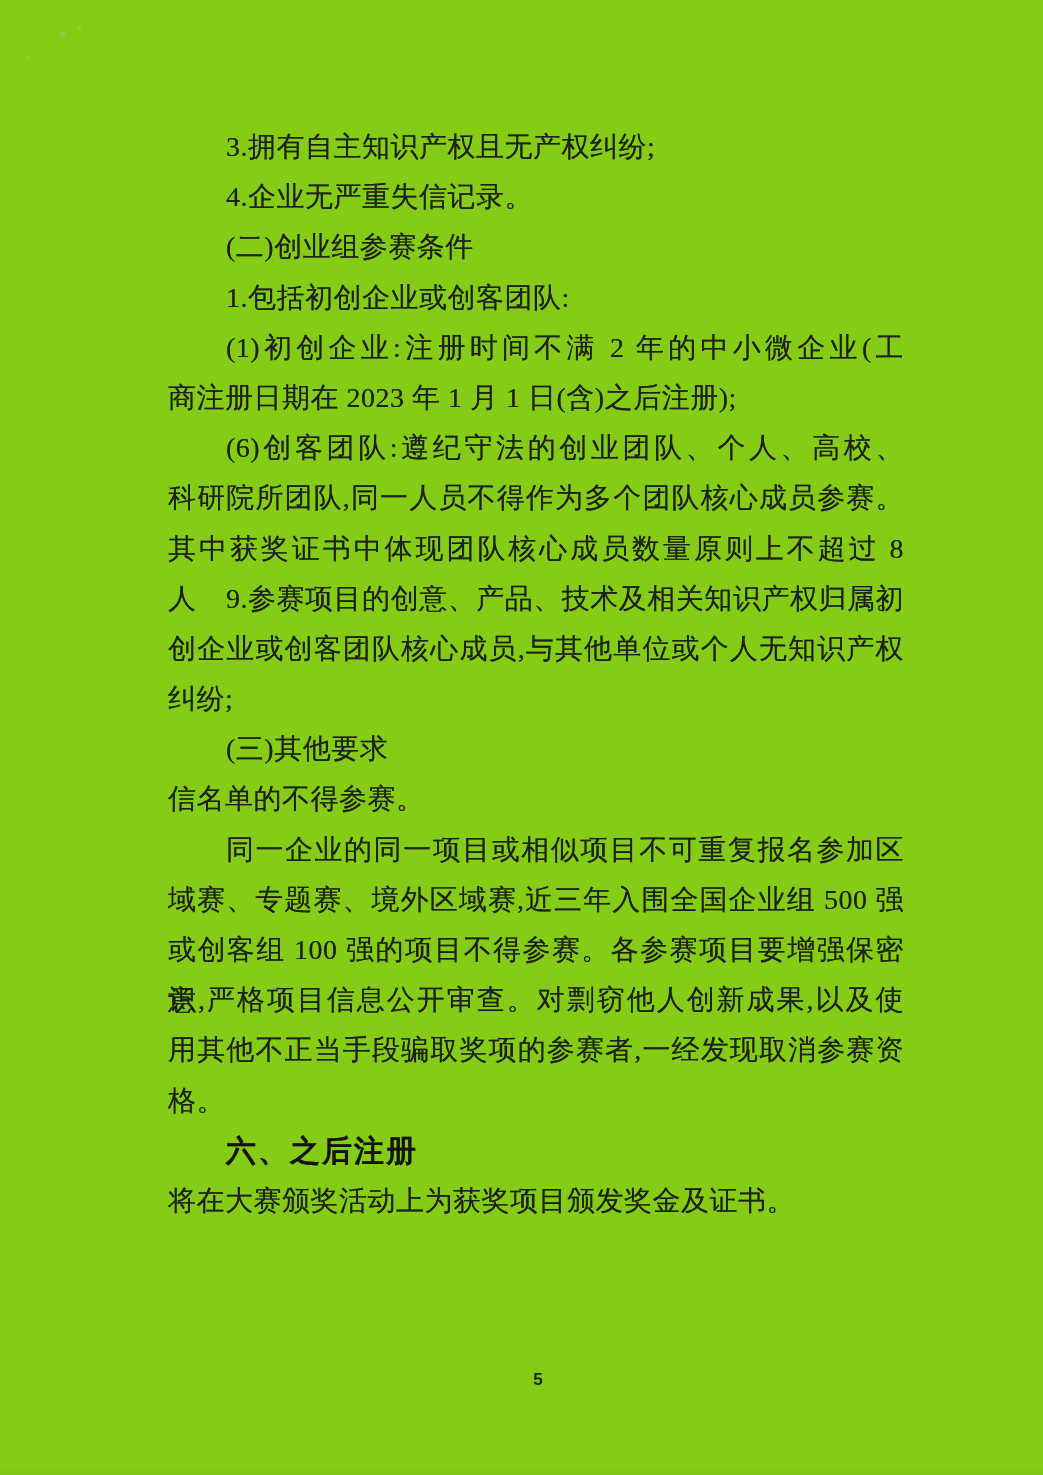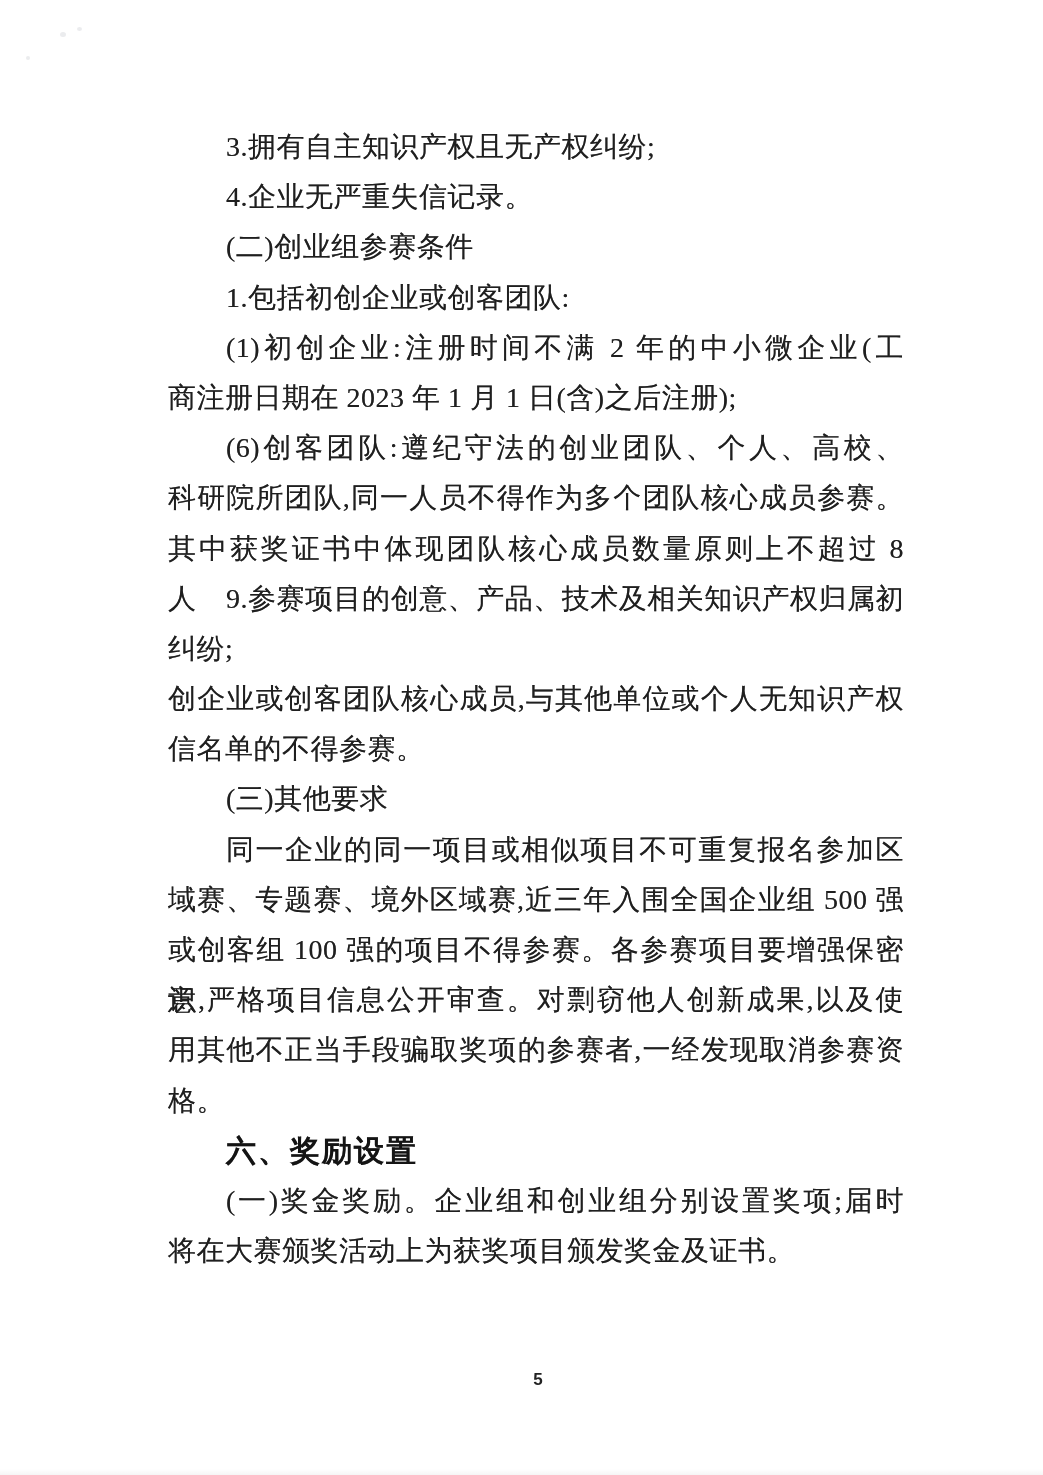--- a/index.html
+++ b/index.html
@@ -5,21 +5,21 @@
   html, body {
     margin: 0;
     padding: 0;
     background: #e9e9e9;
   }
   .sheet {
     position: relative;
     width: 1043px;
     height: 1475px;
     margin: 0 auto;
-    background: #ffffff;
+    background: #84cc16;
     overflow: hidden;
     color: #1f1f1f;
     font-family: "Liberation Serif", "DejaVu Serif", serif;
   }
   .textblock {
     position: absolute;
     left: 168px;
     top: 122px;
     width: 736px;
   }
@@ -87,32 +87,31 @@
     <div class="ln indent">3.拥有自主知识产权且无产权纠纷;</div>
     <div class="ln indent">4.企业无严重失信记录。</div>
     <div class="ln indent">(二)创业组参赛条件</div>
     <div class="ln indent">1.包括初创企业或创客团队:</div>
     <div class="ln indent justify">(1)初创企业:注册时间不满 2 年的中小微企业(工</div>
     <div class="ln">商注册日期在 2023 年 1 月 1 日(含)之后注册);</div>
     <div class="ln indent justify">(6)创客团队:遵纪守法的创业团队、个人、高校、</div>
     <div class="ln justify">科研院所团队,同一人员不得作为多个团队核心成员参赛。</div>
     <div class="ln justify">其中获奖证书中体现团队核心成员数量原则上不超过 8 人。</div>
     <div class="ln indent justify">9.参赛项目的创意、产品、技术及相关知识产权归属初</div>
+    <div class="ln justify">创企业或创客团队核心成员,与其他单位或个人无知识产权</div>
     <div class="ln">纠纷;</div>
-    <div class="ln justify">创企业或创客团队核心成员,与其他单位或个人无知识产权</div>
+    <div class="ln indent">(三)其他要求</div>
     <div class="ln">信名单的不得参赛。</div>
-    <div class="ln indent">(三)其他要求</div>
     <div class="ln indent justify">同一企业的同一项目或相似项目不可重复报名参加区</div>
     <div class="ln justify">域赛、专题赛、境外区域赛,近三年入围全国企业组 500 强</div>
     <div class="ln justify">或创客组 100 强的项目不得参赛。各参赛项目要增强保密意</div>
     <div class="ln justify">识,严格项目信息公开审查。对剽窃他人创新成果,以及使</div>
     <div class="ln justify">用其他不正当手段骗取奖项的参赛者,一经发现取消参赛资</div>
     <div class="ln">格。</div>
-    <div class="ln indent heading">六、奖励设置</div>
-    <div class="ln indent justify">(一)奖金奖励。企业组和创业组分别设置奖项;届时</div>
+    <div class="ln indent heading">六、之后注册</div>
     <div class="ln">将在大赛颁奖活动上为获奖项目颁发奖金及证书。</div>
   </main>
 
   <div class="pagenum">5</div>
 
   <div class="edge-shade"></div>
 
 </div>
 
 </body></html>

